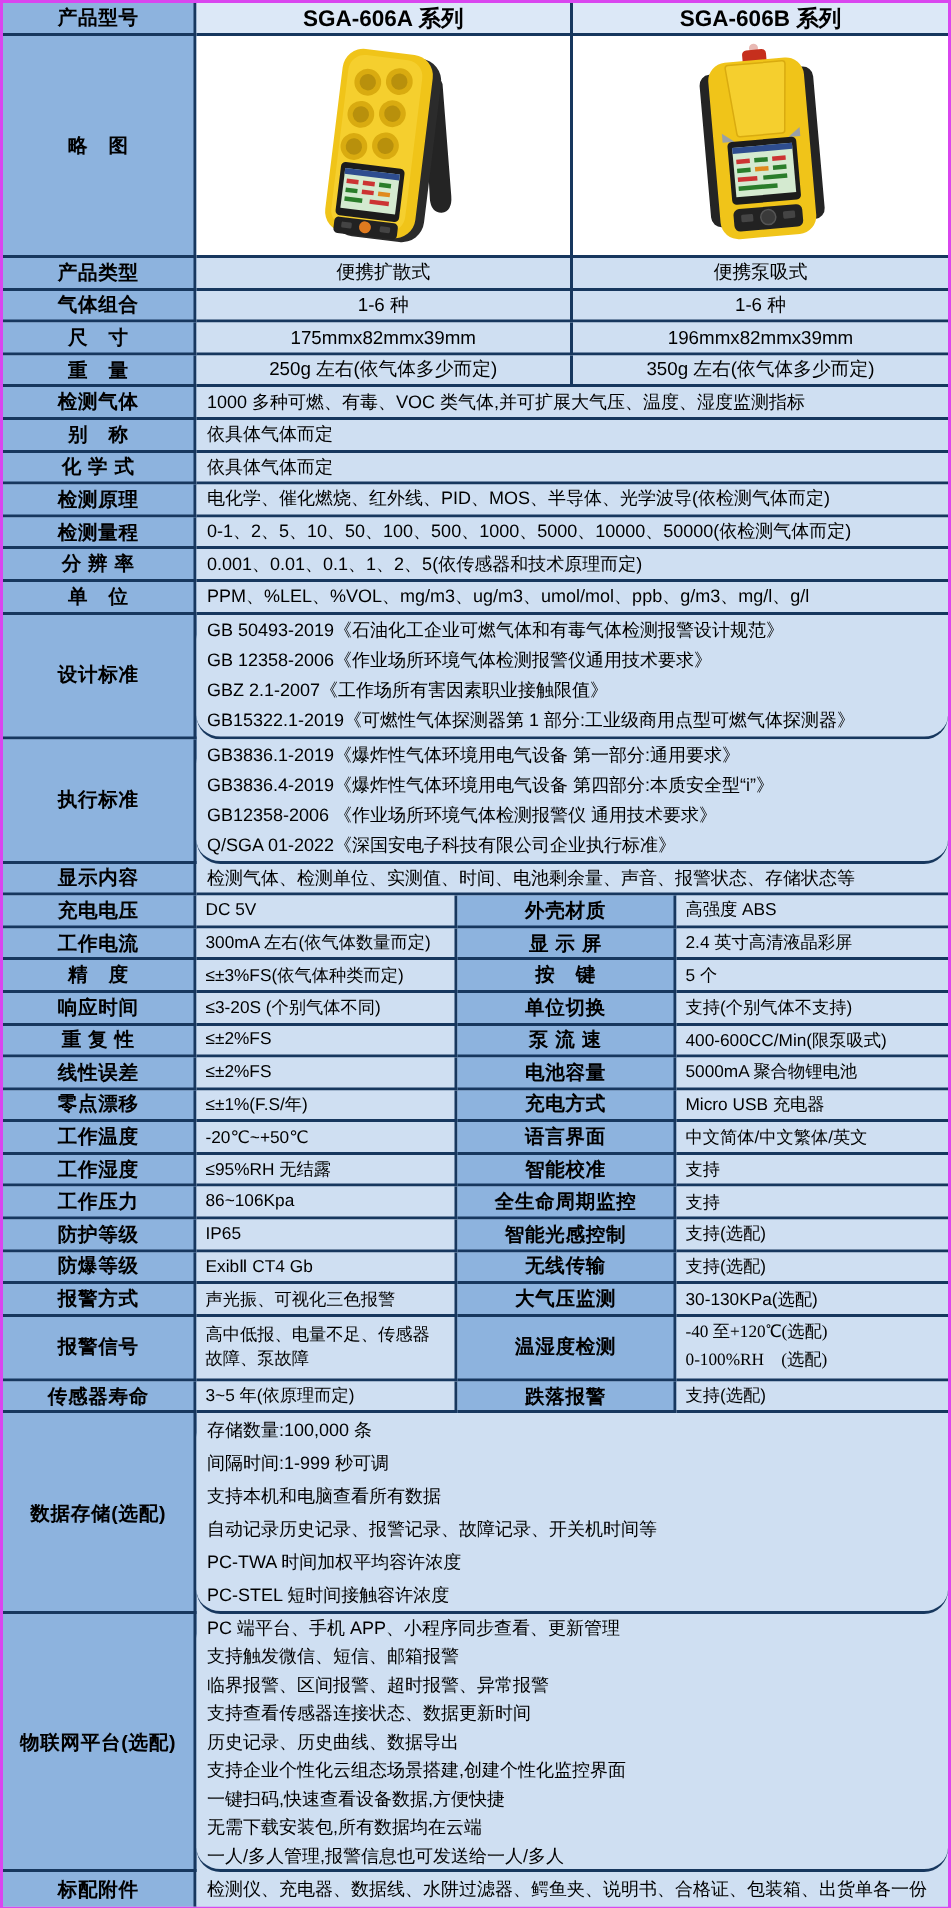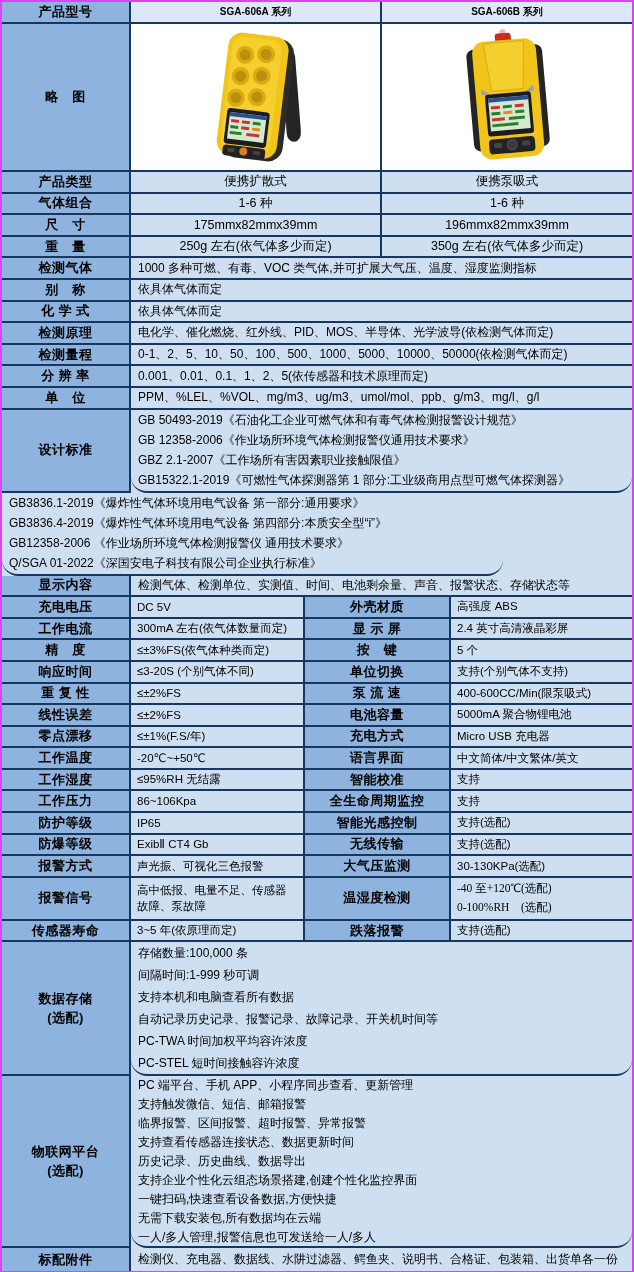--- a/index.html
+++ b/index.html
@@ -29,35 +29,35 @@
   .hh{height:22px;}
   .hs{height:148px;}
   .h1{height:21.6px;}
   .hstd{height:83px;}
   .halarm{height:43px;}
   .hstore{height:134px;}
   .hiot{height:172px;}
   .hacc{height:23px;}
   
   .lbl{background:#8db3de;font-weight:bold;font-size:13px;text-align:center;letter-spacing:.5px;}
-  .hdr{background:#dce8f7;font-weight:bold;font-size:10px;}
+  .hdr{background:#dce8f7;font-weight:bold;font-size:15px;}
   .imgc{background:#ffffff;padding:0;}
   .vc{font-size:12.5px;white-space:nowrap;}
   .vl{justify-content:flex-start;padding:0 7px;font-size:12px;white-space:nowrap;}
   .vl4{justify-content:flex-start;padding:0 6px;font-size:11.5px;white-space:nowrap;}
   .wrap{justify-content:flex-start;padding:2px 6px;font-size:11.5px;}
   .wrap span{white-space:normal;line-height:16px;}
   .ml{flex-direction:column;align-items:flex-start;justify-content:center;padding:0 7px;border-radius:16px;}
   .ml .line{font-size:12px;white-space:nowrap;}
   .mlstd .line{line-height:20.2px;}
   .mlstore .line{line-height:22px;}
   .mliot .line{line-height:19px;}
   .ml2v{flex-direction:column;align-items:flex-start;justify-content:center;padding:0 6px;}
   .ml2v .line{font-size:11.5px;line-height:19px;white-space:nowrap;font-family:Liberation Serif, serif;}
-  .col2{flex-direction:column;justify-content:center;line-height:19px;text-align:right;}
+  .col2{flex-direction:row;justify-content:center;line-height:19px;text-align:right;}
 </style>
 </head>
 <body>
 
 <div class="t">
 
   <div class="r hh">
     <div class="c wl lbl">产品型号</div>
     <div class="c w2 hdr">SGA-606A 系列</div>
     <div class="c w2b hdr">SGA-606B 系列</div>
@@ -189,20 +189,21 @@
   <div class="r hstd">
     <div class="c wl lbl">设计标准</div>
     <div class="c wf ml mlstd">
       <div class="line">GB 50493-2019《石油化工企业可燃气体和有毒气体检测报警设计规范》</div>
       <div class="line">GB 12358-2006《作业场所环境气体检测报警仪通用技术要求》</div>
       <div class="line">GBZ 2.1-2007《工作场所有害因素职业接触限值》</div>
       <div class="line">GB15322.1-2019《可燃性气体探测器第 1 部分:工业级商用点型可燃气体探测器》</div>
     </div>
   </div>
   <div class="r hstd">
+    <div class="c wl lbl">执行标准</div>
     <div class="c wf ml mlstd">
       <div class="line">GB3836.1-2019《爆炸性气体环境用电气设备 第一部分:通用要求》</div>
       <div class="line">GB3836.4-2019《爆炸性气体环境用电气设备 第四部分:本质安全型“i”》</div>
       <div class="line">GB12358-2006 《作业场所环境气体检测报警仪 通用技术要求》</div>
       <div class="line">Q/SGA 01-2022《深国安电子科技有限公司企业执行标准》</div>
     </div>
   </div>
 
   <div class="r h1">
     <div class="c wl lbl">显示内容</div>

